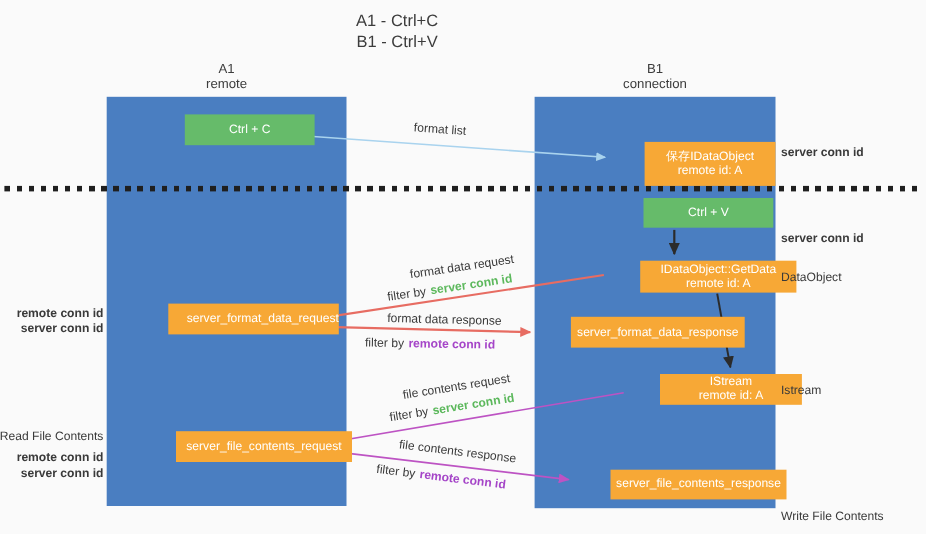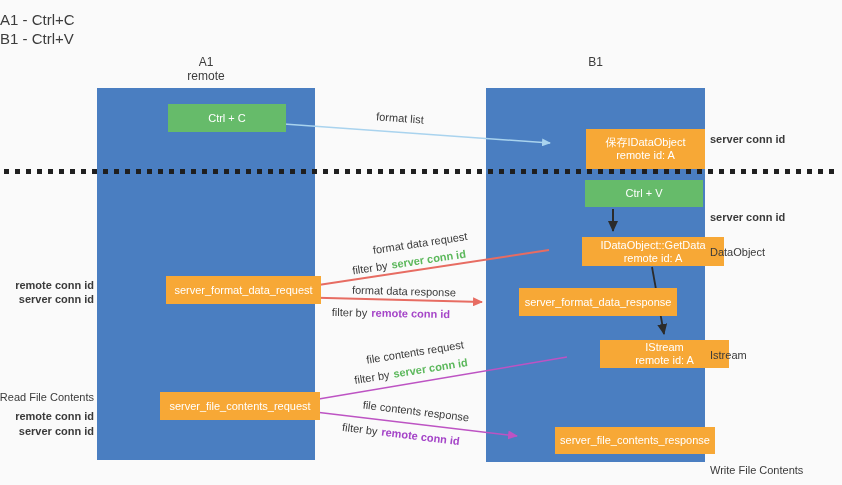--- a/index.html
+++ b/index.html
@@ -1,20 +1,20 @@
 <!DOCTYPE html>
 <html><head>
 <meta charset="utf-8">
 <style>
   * { margin:0; padding:0; box-sizing:border-box; }
   html,body { background:#fafafa; }
   body { font-family:"Liberation Sans", sans-serif; }
   .stage { position:relative; width:842px; height:485px; background:#fafafa; overflow:hidden; }
 
-  .title { position:absolute; left:0; top:10px; width:722px; text-align:left;
+  .title { position:absolute; left:0; top:10px; width:722px; text-align:center;
            font-size:15px; line-height:19px; color:#3c3c3c; }
 
   .lane-header { position:absolute; top:55px; text-align:center; font-size:12px;
                  line-height:14px; color:#3c3c3c; }
   .lane-header.left { left:97px; width:218px; }
   .lane-header.right { left:486px; width:219px; }
 
   .lane { position:absolute; top:88px; background:#4a7ec1; z-index:1; }
   .lane.left { left:97px; width:218px; height:372px; }
   .lane.right { left:486px; width:219px; height:374px; }
@@ -27,21 +27,21 @@
   .node { position:absolute; z-index:4; color:#fff; font-size:11px; line-height:13px;
           display:flex; flex-direction:column; align-items:center; justify-content:center;
           text-align:center; white-space:nowrap;margin-left:32px; }
   .node.green { background:#66bb6a; }
   .node.orange { background:#f7a836; }
 
   .n-ctrl-c   { left:136px; top:104px; width:118px; height:28px; }
   .n-save-obj { left:554px; top:129px; width:119px; height:40px; }
   .n-ctrl-v   { left:553px; top:180px; width:118px; height:27px;text-align:right; }
   .n-getdata  { left:550px; top:237px; width:142px; height:29px; }
-  .n-fmt-req  { left:134px; top:276px; width:155px; height:28px; }
+  .n-fmt-req  { left:121px; top:276px; width:155px; height:28px;align-items:flex-end; }
   .n-fmt-resp { left:487px; top:288px; width:158px; height:28px; }
   .n-istream  { left:568px; top:340px; width:129px; height:28px; }
   .n-file-req { left:128px; top:392px; width:160px; height:28px; }
   .n-file-resp{ left:523px; top:427px; width:160px; height:27px; }
 
   .arrow-label { position:absolute; z-index:4; font-size:11px; color:#3a3a3a;
                  white-space:nowrap; transform:translate(-50%,-50%); display:flex; gap:4px; }
   .al-format-list   { left:400px; top:118px; transform:translate(-50%,-50%) rotate(4deg); }
   .al-fdr           { left:420px; top:243px; transform:translate(-50%,-50%) rotate(-8.5deg); }
   .al-fdr-filter    { left:409px; top:262px; transform:translate(-50%,-50%) rotate(-8.5deg); }
@@ -78,20 +78,21 @@
     <div>A1 - Ctrl+C</div>
     <div>B1 - Ctrl+V</div>
   </div>
 
   <div class="lane-header left">
     <div>A1</div>
     <div>remote</div>
   </div>
   <div class="lane-header right">
     <div>B1</div>
+    <div>connection</div>
   </div>
 
   <div class="lane left"></div>
   <div class="lane right"></div>
 
   <div class="dotted-line"></div>
 
   <svg class="arrows" width="842" height="485">
     <defs>
       <marker id="m-blue" markerUnits="userSpaceOnUse" markerWidth="9" markerHeight="8" refX="8" refY="4" orient="auto">

